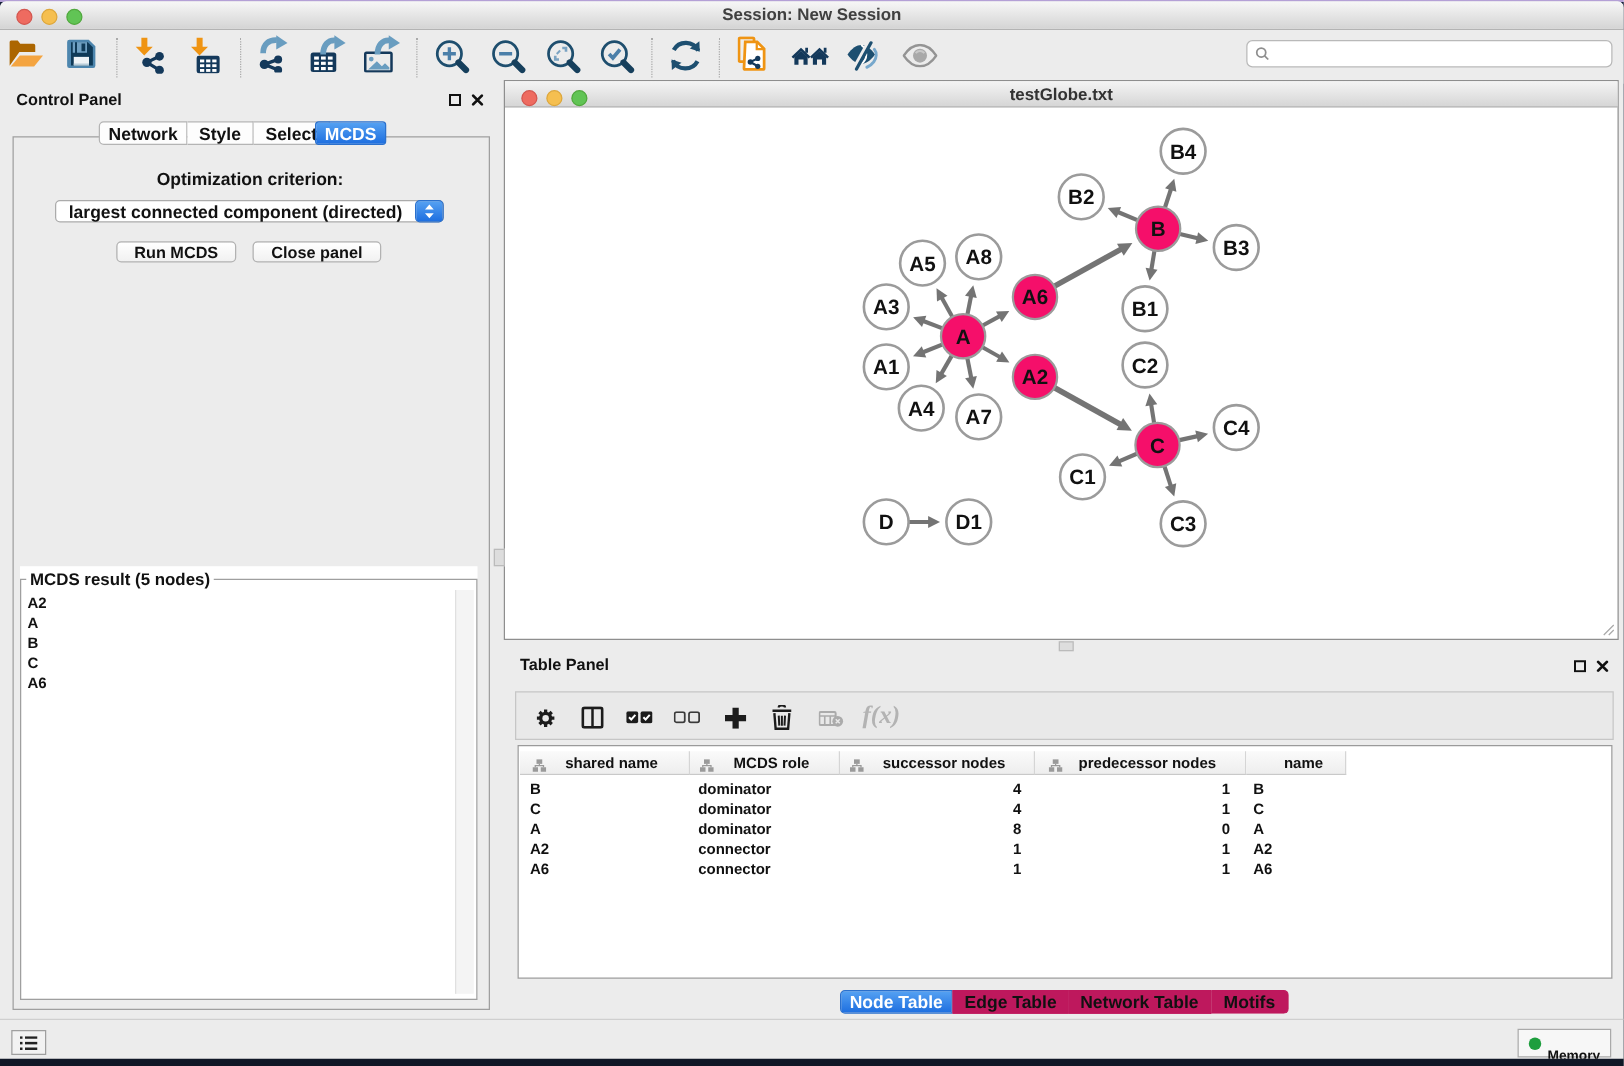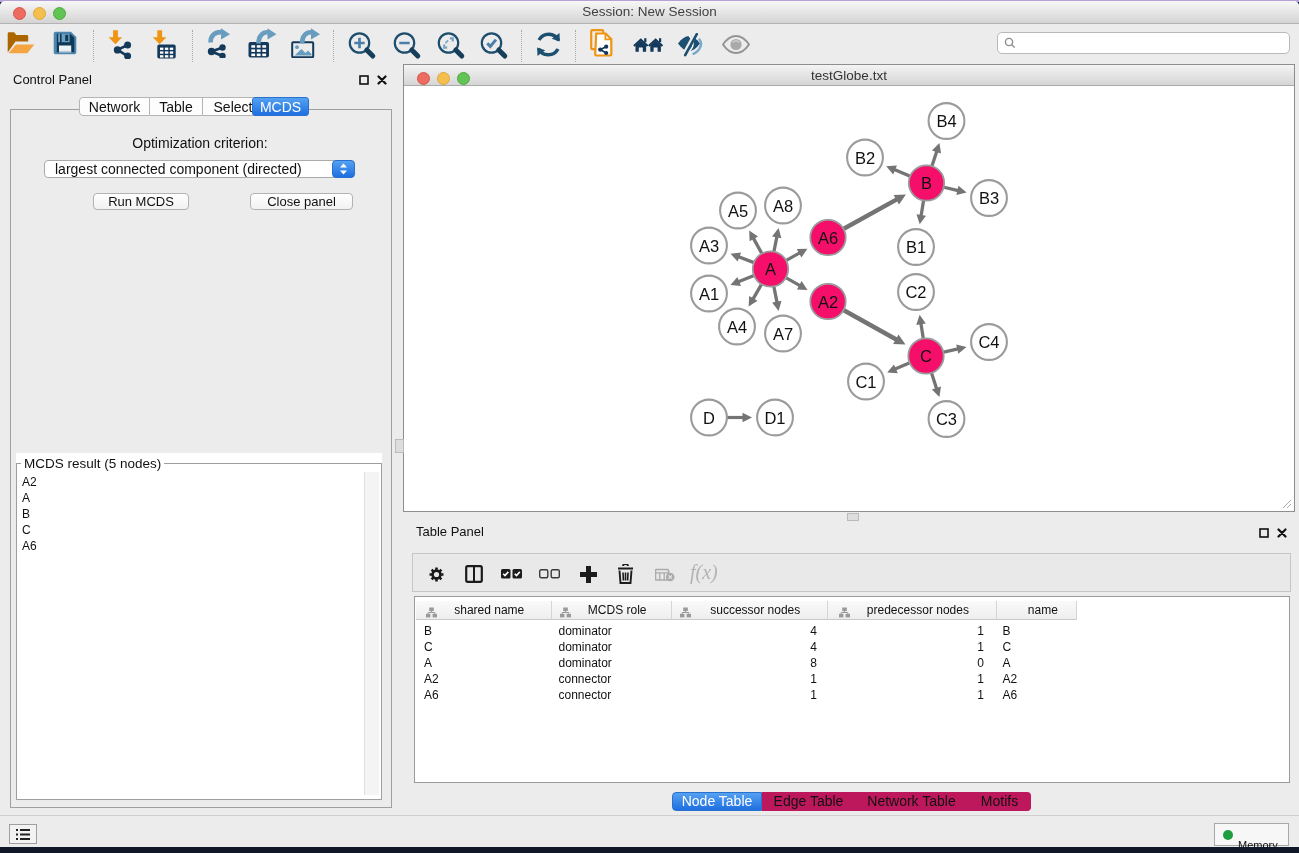--- a/index.html
+++ b/index.html
@@ -1,19 +1,19 @@
 <!DOCTYPE html>
 <html><head>
 <meta charset="utf-8">
 <style>
 html,body{margin:0;padding:0;}
 body{width:1299px;height:853px;overflow:hidden;position:relative;
  background:linear-gradient(#b4a0d6 0px,#b4a0d6 2px,#16203a 2px,#101726 100%);
  font-family:"Liberation Sans",sans-serif;}
-#app{position:absolute;left:0;top:1px;width:1299px;height:846px;background:#ececec;border-radius:5px 5px 0 0;overflow:hidden;}
+#app{position:absolute;left:0;top:1px;width:1299px;height:846px;background:#ececec;border-radius:5px 5px 0 0;overflow:hidden;font-weight:bold;}
 .abs{position:absolute;}
 #titlebar{left:0;top:0;width:1299px;height:22px;background:linear-gradient(#f7f7f7,#d4d4d4);border-bottom:1px solid #b3b3b3;border-radius:5px 5px 0 0;}
 .tl{position:absolute;top:6px;width:11px;height:11px;border-radius:50%;}
 #apptitle{left:0;top:0;width:1299px;text-align:center;font-size:13.5px;color:#404040;line-height:22px;}
 #toolbar{left:0;top:23px;width:1299px;height:43px;background:#ececec;}
 .sep{position:absolute;top:6px;height:32px;width:0;border-left:1px dotted #aaa;}
 .ticon{position:absolute;top:5px;}
 #searchbox{left:997px;top:8px;width:291px;height:20px;background:#fff;border:1px solid #b9b9b9;border-radius:5px;}
 
 #cptitle{left:13px;top:71px;font-size:13px;color:#111;}
@@ -181,34 +181,34 @@
       </svg>
   <svg class="abs" style="left:1004px;top:13px;" width="12" height="12" viewBox="0 0 12 12">
         <circle cx="5" cy="5" r="3.6" fill="none" stroke="#8e8e8e" stroke-width="1.4"></circle>
         <path d="M7.7 7.7 L10.6 10.6" stroke="#8e8e8e" stroke-width="1.4"></path>
       </svg>
  </div>
 
  <div class="abs" id="cptitle">Control Panel</div>
  <div class="abs" id="cpbox"></div>
  <div class="tab" style="left:79px;width:71px;border-radius:4px 0 0 4px;">Network</div>
- <div class="tab" style="left:150px;width:53px;border-left:none;">Table</div>
+ <div class="tab" style="left:150px;width:53px;border-left:none;">Style</div>
  <div class="tab" style="left:203px;width:61px;border-left:none;">Select</div>
  <div class="tab blue" style="left:252px;width:57px;border:1px solid #2a70cd;border-radius:3px;">MCDS</div>
  <div class="abs" style="left:44px;top:159px;width:311px;height:18px;box-sizing:border-box;background:#fff;border:1px solid #ababab;border-radius:4px;">
    <span style="position:absolute;left:10px;top:0;line-height:16px;font-size:14px;color:#111;">largest connected component (directed)</span>
    <span style="position:absolute;right:-1px;top:-1px;width:23px;height:18px;border-radius:4px;background:linear-gradient(#55a1f2,#1e6fe0);border:1px solid #2a70cd;box-sizing:border-box;">
      <svg width="21" height="16" viewBox="0 0 21 16" style="position:absolute;left:0;top:0;">
           <path d="M7 6.5 L10.5 2.5 L14 6.5 Z M7 9.5 L10.5 13.5 L14 9.5 Z" fill="#fff"></path>
         </svg>
    </span>
  </div>
  <div class="abs" style="left:10px;top:134px;width:380px;font-size:14px;text-align:center;color:#111;">Optimization criterion:</div>
  <div class="abs" style="left:93px;top:192px;width:96px;height:17px;box-sizing:border-box;background:linear-gradient(#fff,#f1f1f1);border:1px solid #b2b2b2;border-radius:4px;font-size:13px;text-align:center;line-height:15px;color:#111;">Run MCDS</div>
- <div class="abs" style="left:202px;top:192px;width:103px;height:17px;box-sizing:border-box;background:linear-gradient(#fff,#f1f1f1);border:1px solid #b2b2b2;border-radius:4px;font-size:13px;text-align:center;line-height:15px;color:#111;margin-left:48px;">Close panel</div>
+ <div class="abs" style="left:202px;top:192px;width:103px;height:17px;box-sizing:border-box;background:linear-gradient(#fff,#f1f1f1);border:1px solid #b2b2b2;border-radius:4px;font-size:13px;text-align:center;line-height:15px;color:#111;">Close panel</div>
 
  <div class="abs" style="left:16px;top:452px;width:366px;height:346px;background:#fff;"></div>
  <div class="abs" style="left:16px;top:462px;width:364px;height:335px;border:1px solid #9f9f9f;"></div>
  <div class="abs" style="left:21px;top:455px;background:#fff;padding:0 3px;font-size:13.5px;color:#111;">MCDS result (5 nodes)</div>
  <div class="abs" style="left:364px;top:471px;width:14px;height:323px;background:#f4f4f4;border-left:1px solid #e0e0e0;"></div>
  <div class="abs" style="left:22px;top:473px;font-size:12px;line-height:16px;color:#111;">A2<br>A<br>B<br>C<br>A6</div>
 
  <div class="abs" id="nw">
    <div class="abs" id="nwtitle"></div>
    <div class="tl" style="left:13px;top:7px;background:#ee6b60;border:1px solid #d35750;"></div>

